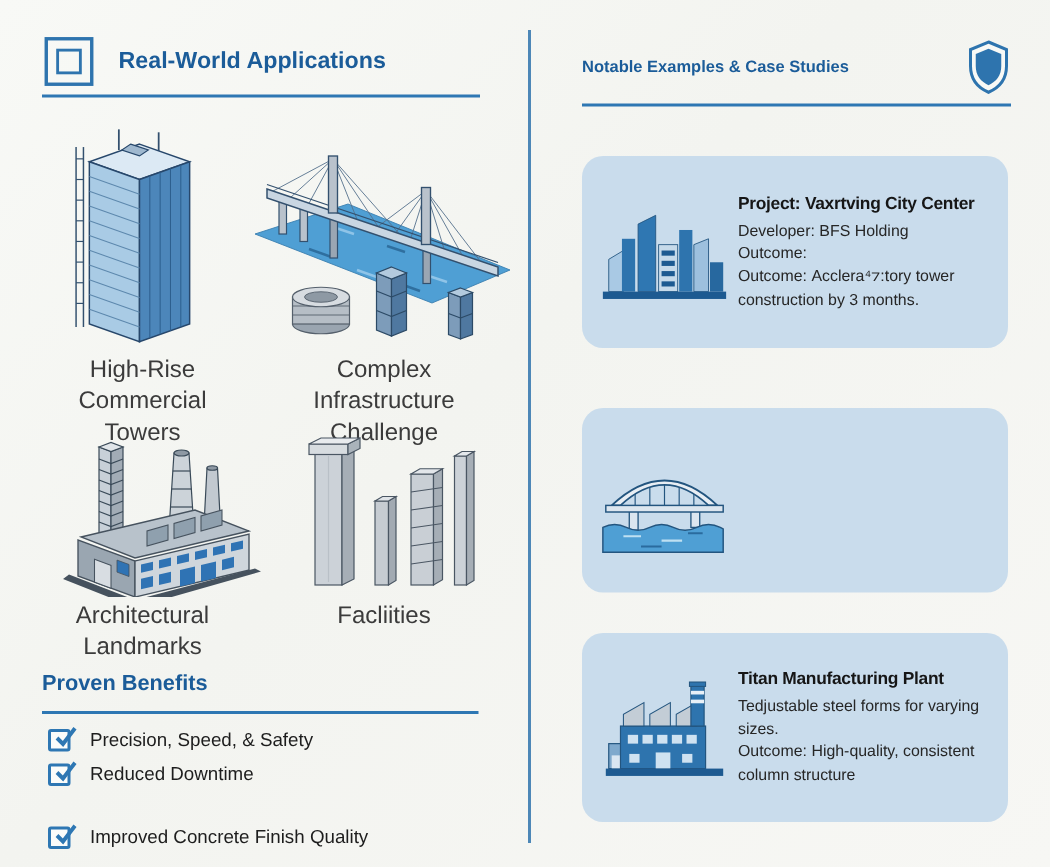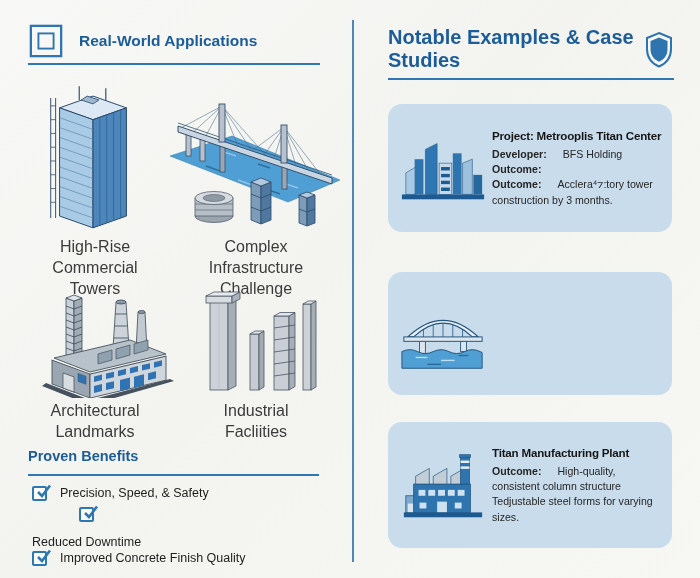--- a/index.html
+++ b/index.html
@@ -12,21 +12,21 @@
 
   
   .lheader { position:absolute; left:28px; top:23px; width:292px;
     display:flex; align-items:center; gap:15px;
     border-bottom:2px solid #2e77b3; padding-bottom:4px; }
   .rheader { position:absolute; left:388px; top:26px; width:286px;
     display:flex; align-items:center; gap:10px;
     border-bottom:2px solid #2e77b3; padding-bottom:6px; }
   .hdr-title { font-weight:bold; color:#1b5c99; }
   .lheader .hdr-title { font-size:15.5px; }
-  .rheader .hdr-title { font-size:20px; flex:1; }
+  .rheader .hdr-title { font-size:11px; flex:1; }
 
   
   .divider { position:absolute; left:352px; top:20px; width:2px; height:542px; background:#4d87b7; }
 
   
   .illus { position:absolute; }
   .app-label { position:absolute; width:150px; text-align:center;
     font-size:16px; line-height:1.32; color:#3b3b3b; }
 
   
@@ -38,21 +38,21 @@
   .checkbox svg { position:absolute; top:-5px; left:1px; }
   .benefit-label { font-size:12.5px; color:#1d1d1d; }
 
   
   .case-card { position:absolute; left:388px; width:284px; background:#c9dcec;
     border-radius:14px; display:flex; align-items:center; padding:10px 12px 10px 10px; }
   .case-icon { width:90px; flex-shrink:0; display:flex; justify-content:center; }
   .case-text { flex:1; padding-left:4px; font-size:10.6px; line-height:1.46; color:#262626; }
   .case-title { font-size:11.6px; font-weight:bold; color:#161616; letter-spacing:-0.2px;
     white-space:nowrap; margin-bottom:2px; }
-  .case-line .lbl { font-weight:bold; margin-right:16px; }
+  .case-line .lbl { font-weight:normal; margin-right:3px; }
   .case-line .lbl:empty { display:none; margin:0; }
 
   svg { display:block; }
 </style>
 </head>
 <body>
 
 <div class="page">
 
   <div class="lheader">
@@ -260,36 +260,35 @@
         <polygon points="113,30 118,27 126,27 121,30" fill="#e4e8ec"></polygon>
       </g>
     </svg>
   </div>
 
   <div class="app-label" style="left:20px; top:400px;">
     <div>Architectural</div>
       <div>Landmarks</div>
   </div>
   <div class="app-label" style="left:181px; top:400px;">
-    <div>Industrial</div>
       <div>Facliities</div>
   </div>
 
   <div class="benefits-title">Proven Benefits</div>
   <div class="benefits-rule"></div>
 
   <div class="benefit-row" style="top:484px;">
     <span class="checkbox">
       <svg width="17" height="17" viewBox="0 0 17 17">
           <path d="M3,9 L7,13 L15,2.5" fill="none" stroke="#2e77b3" stroke-width="2.6"></path>
         </svg>
     </span>
     <span class="benefit-label">Precision, Speed, &amp; Safety</span>
   </div>
-  <div class="benefit-row" style="top:507px;flex-direction:column;">
+  <div class="benefit-row" style="top:507px;">
     <span class="checkbox">
       <svg width="17" height="17" viewBox="0 0 17 17">
           <path d="M3,9 L7,13 L15,2.5" fill="none" stroke="#2e77b3" stroke-width="2.6"></path>
         </svg>
     </span>
     <span class="benefit-label">Reduced Downtime</span>
   </div>
   <div class="benefit-row" style="top:549px;">
     <span class="checkbox">
       <svg width="17" height="17" viewBox="0 0 17 17">
@@ -322,21 +321,21 @@
           <rect x="44" y="45" width="9" height="3.5" fill="#1d5a91"></rect>
         <rect x="44" y="52" width="9" height="3.5" fill="#1d5a91"></rect>
           <rect x="44" y="59" width="9" height="3.5" fill="#1d5a91"></rect>
         <rect x="56" y="24" width="9" height="42" fill="#2e74ae"></rect>
         <polygon points="66,34 76,30 76,66 66,66" fill="#9dc0de" stroke="#23557f" stroke-width="0.6"></polygon>
         <rect x="77" y="46" width="9" height="20" fill="#27689f"></rect>
         <rect x="4" y="66" width="84" height="5" fill="#1d5a91"></rect>
       </svg>
     </div>
     <div class="case-text">
-      <div class="case-title">Project: Metrooplis Titan Center</div>
+      <div class="case-title">Project: Vaxrtving City Center</div>
       <div class="case-line"><span class="lbl">Developer:</span><span>BFS Holding</span></div>
       <div class="case-line"><span class="lbl">Outcome:</span><span></span></div>
       <div class="case-line"><span class="lbl">Outcome:</span><span>Acclera⁴⁊:tory tower construction by 3 months.</span></div>
     </div>
   </div>
 
   <div class="case-card" style="top:272px; height:123px;">
     <div class="case-icon">
       <svg width="90" height="78" viewBox="0 0 92 78">
         <path d="M10,42 Q46,8 82,42 L76,42 Q46,14 16,42 Z" fill="#e8eef4" stroke="#23557f" stroke-width="1.2"></path>
@@ -382,18 +381,18 @@
           <rect x="61" y="44" width="7" height="6"></rect>
           <rect x="22" y="57" width="7" height="6"></rect>
             <rect x="40" y="56" width="10" height="11"></rect>
           <rect x="58" y="57" width="7" height="6"></rect>
         </g>
         <rect x="6" y="67" width="80" height="5" fill="#1d5a91"></rect>
       </svg>
     </div>
     <div class="case-text">
       <div class="case-title">Titan Manufacturing Plant</div>
+      <div class="case-line"><span>Tedjustable steel forms for varying sizes.</span></div>
       <div class="case-line"><span class="lbl">Outcome:</span><span>High-quality, consistent column structure</span></div>
-      <div class="case-line"><span>Tedjustable steel forms for varying sizes.</span></div>
     </div>
   </div>
 
 </div>
 
 </body></html>

